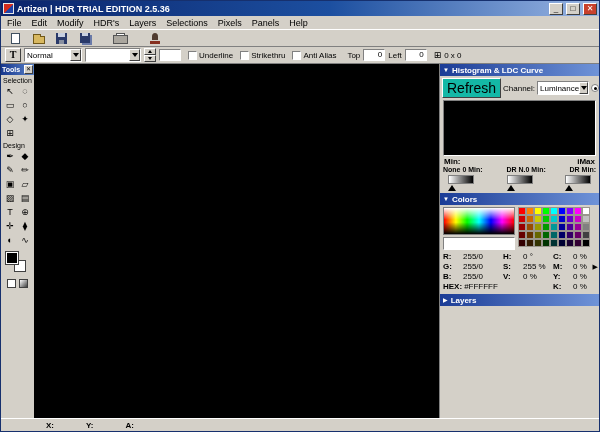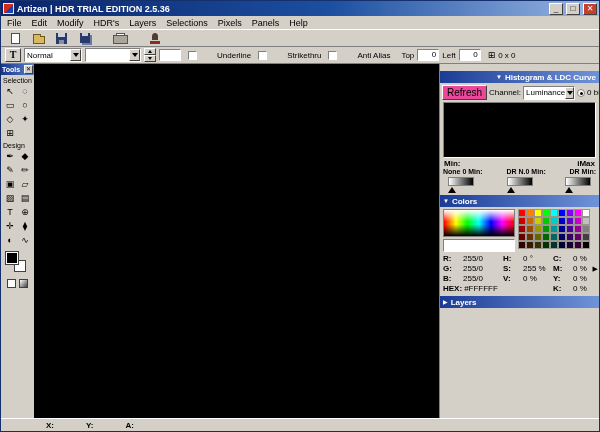--- a/index.html
+++ b/index.html
@@ -50,21 +50,21 @@
   .dd-btn{margin-left:auto;width:11px;height:12px;background:#d4d0c8;border:1px solid;
     border-color:#fff #404040 #404040 #fff;display:flex;align-items:center;justify-content:center;}
   .tri-down{width:0;height:0;border-left:3px solid transparent;border-right:3px solid transparent;border-top:4px solid #000;}
   .blend-dd{width:58px;}.font-dd{width:56px;}.chan-dd{width:52px;flex:none;}
   .spinner{width:12px;height:14px;display:flex;flex-direction:column;}
   .spin-half{flex:1;background:#d4d0c8;border:1px solid;border-color:#fff #404040 #404040 #fff;
     display:flex;align-items:center;justify-content:center;}
   .tri-up-s{width:0;height:0;border-left:2px solid transparent;border-right:2px solid transparent;border-bottom:3px solid #000;}
   .tri-down-s{width:0;height:0;border-left:2px solid transparent;border-right:2px solid transparent;border-top:3px solid #000;}
   .color-swatch2{width:22px;height:12px;background:#fff;border:1px solid;border-color:#808080 #fff #fff #808080;}
-  .cb-group{display:flex;align-items:center;gap:20px;margin-left:4px;}
+  .cb-group{display:flex;align-items:center;gap:2px;margin-left:4px;}
   .checkbox{width:9px;height:9px;background:#fff;border:1px solid;border-color:#808080 #fff #fff #808080;flex:none;}
   .cb-label{font-size:8px;white-space:nowrap;}
   .num-field{width:22px;height:12px;background:#fff;border:1px solid;border-color:#808080 #fff #fff #808080;
     font-size:8px;text-align:right;padding-right:2px;line-height:10px;}
   .size-glyph{font-size:9px;margin-left:4px;}
   
   .main{flex:1;display:flex;min-height:0;}
   .tools-col{width:33px;flex:none;background:#d4d0c8;display:flex;flex-direction:column;}
   .tools-header{height:11px;flex:none;background:linear-gradient(to right,#16368c,#5a82c8);
     display:flex;align-items:center;padding:0 1px;gap:1px;}
@@ -81,25 +81,25 @@
   .mini-swatches{display:flex;gap:3px;justify-content:center;}
   .mini-swatch{width:9px;height:9px;border:1px solid #404040;}
   .mini-swatch.white{background:#fff;}
   .mini-swatch.grad{background:linear-gradient(135deg,#fff,#404040);}
   .canvas{flex:1;background:#000;}
   
   .right-panel{width:160px;flex:none;background:#d4d0c8;display:flex;flex-direction:column;
     border-left:1px solid #808080;overflow:hidden;}
   .panel-header{height:12px;flex:none;background:linear-gradient(to right,#1b3c96,#6f93d8);
     display:flex;align-items:center;gap:3px;padding:0 3px;color:#fff;font-size:8px;font-weight:bold;margin-top:1px;}
-  .panel-header.first{margin-top:7px;justify-content:flex-end;}
+  .panel-header.first{margin-top:0;}
   .ph-arrow{font-size:6px;line-height:6px;}
   .hist-controls{display:flex;align-items:center;gap:2px;padding:2px 2px 1px 2px;}
-  .btn{background:#ec4899;border:1px solid;border-color:#fff #404040 #404040 #fff;
-    font-size:10px;padding:1px 4px;white-space:nowrap;}
+  .btn{background:#14b8a6;border:1px solid;border-color:#fff #404040 #404040 #fff;
+    font-size:14px;padding:1px 4px;white-space:nowrap;}
   .lbl-b{font-weight:normal;font-size:8px;white-space:nowrap;}
   .radio{width:8px;height:8px;border-radius:50%;background:#fff;border:1px solid #808080;position:relative;flex:none;}
   .radio.checked::after{content:"";position:absolute;left:2px;top:2px;width:3px;height:3px;border-radius:50%;background:#000;}
   .rlabel{font-size:8px;white-space:nowrap;}
   .sp{flex:1;}
   .hist-box{height:56px;flex:none;background:#000;margin:1px 3px;border:1px solid;border-color:#808080 #fff #fff #808080;}
   .hist-minmax{display:flex;justify-content:space-between;padding:0 4px;font-size:8px;font-weight:bold;}
   .hist-dr{display:flex;justify-content:space-between;padding:0 3px;font-size:7px;font-weight:bold;white-space:nowrap;}
   .hist-sliders{display:flex;justify-content:space-between;padding:2px 8px 1px 8px;}
   .slider{display:flex;flex-direction:column;align-items:flex-start;gap:1px;}

